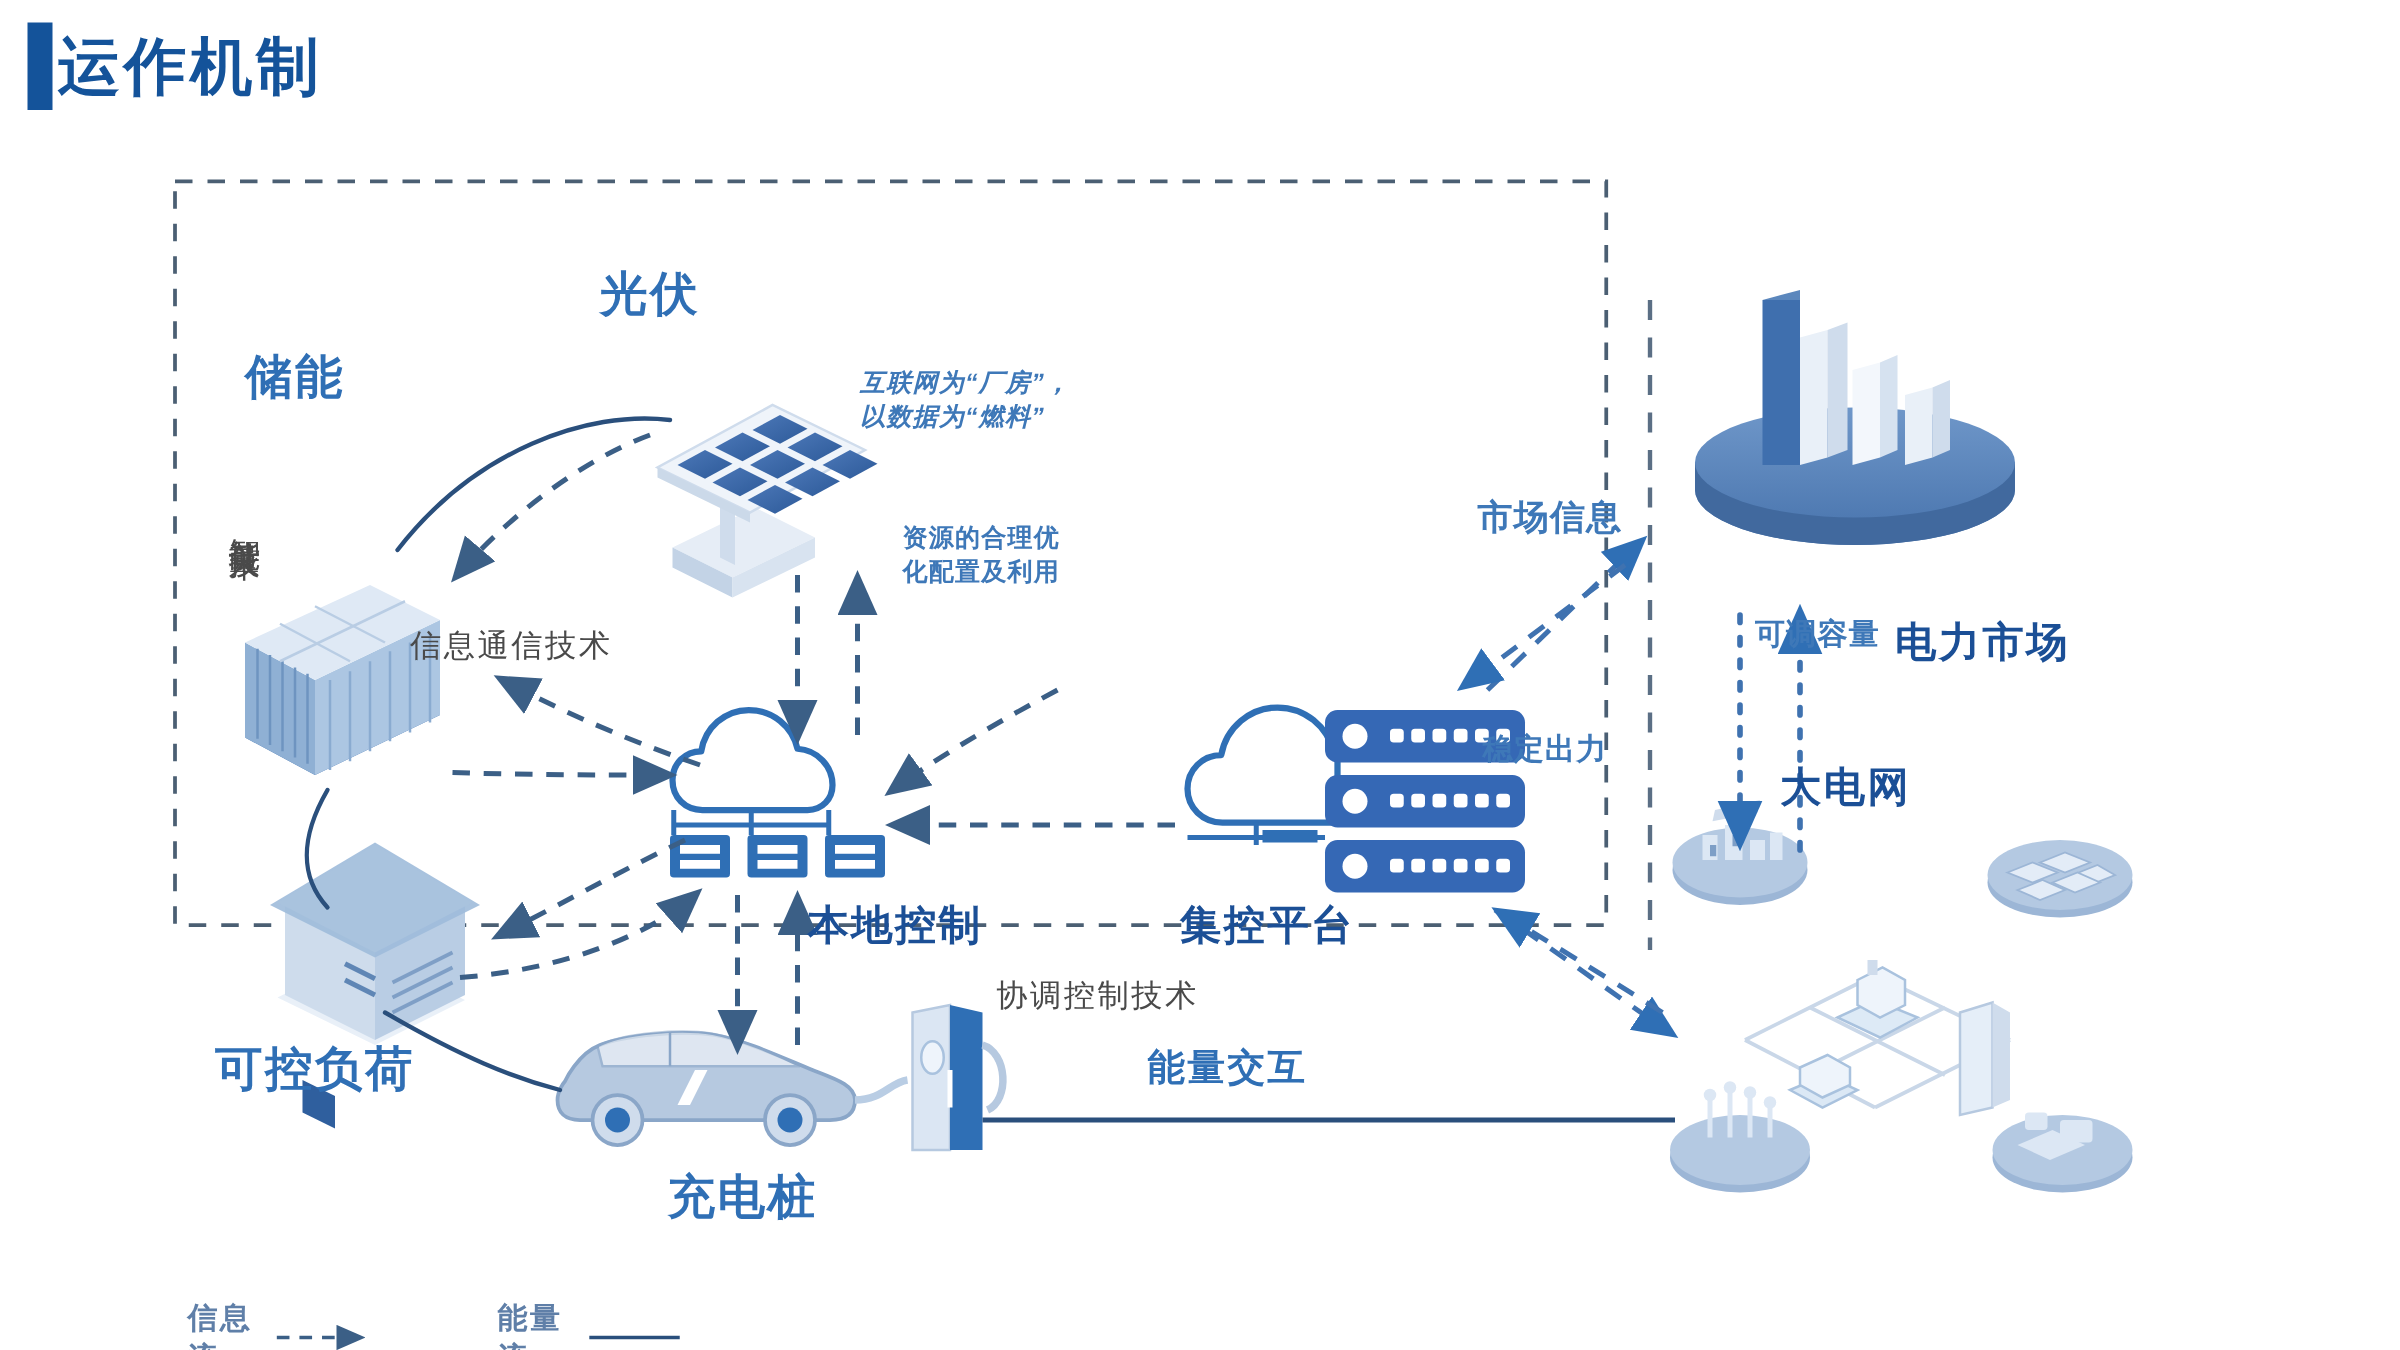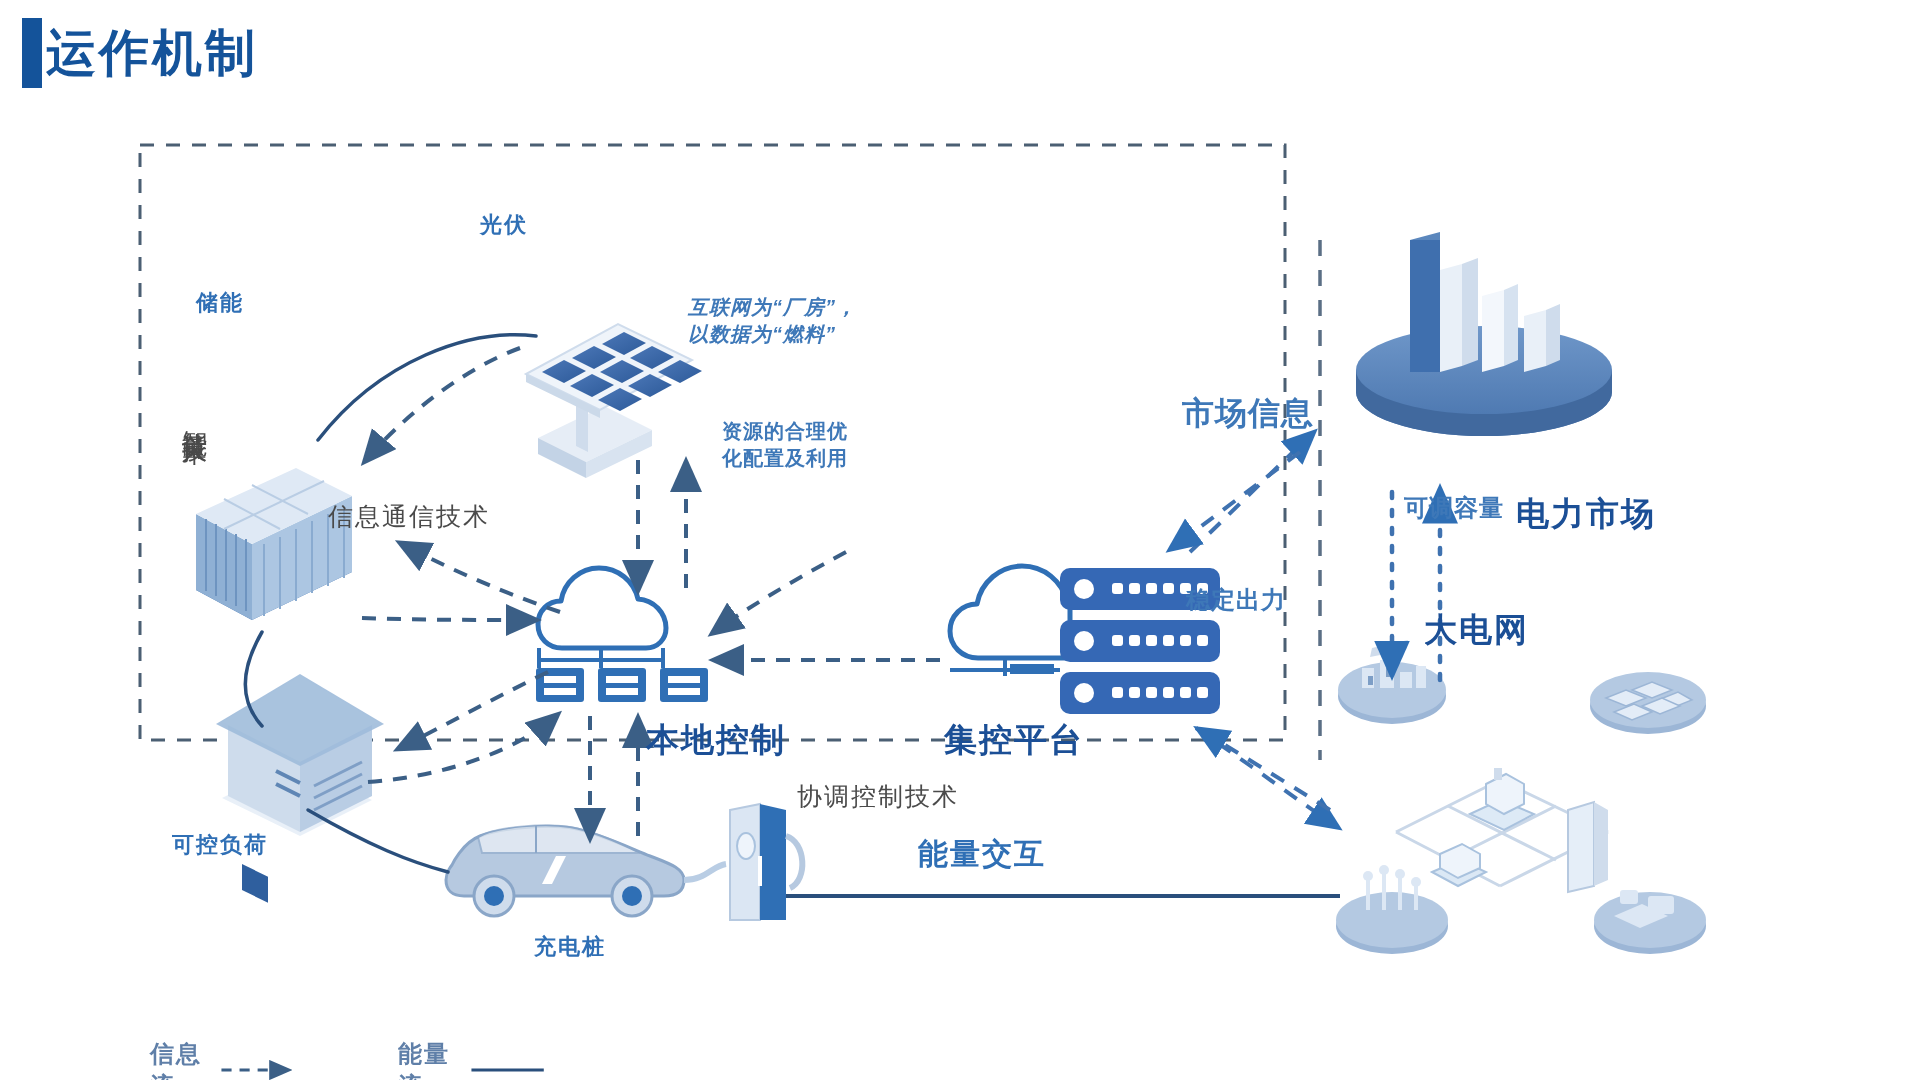--- a/index.html
+++ b/index.html
@@ -26,21 +26,21 @@
   
   .canvas { position:absolute; left:0; top:120px; width:1920px; height:960px; }
   .svgfull { position:absolute; left:0; top:0; width:1920px; height:960px; }
 
   
   .lbl { position:absolute; white-space:nowrap; }
   .lbl-main {           
     font-size:33px; font-weight:bold; color:#1b4f96; letter-spacing:2px;
   }
   .lbl-main-lt {        
-    font-size:22px; font-weight:bold; color:#2f6fb5; letter-spacing:2px;
+    font-size:38px; font-weight:bold; color:#2f6fb5; letter-spacing:2px;
   }
   .lbl-note {           
     font-size:20px; font-weight:bold; color:#3e78b8; letter-spacing:1px;
     line-height:27px;
   }
   .lbl-gray {           
     font-size:25px; color:#4a4a4a; letter-spacing:2px;
   }
   .lbl-gray-v {         
     font-size:25px; color:#4a4a4a; letter-spacing:2px;
@@ -416,21 +416,21 @@
         <path d="M1330 690 C1282 660 1240 634 1200 610" marker-end="url(#arrDash)"></path>
       </g>
 
       <g fill="none" stroke="#3f72b0" stroke-width="4.5" stroke-dasharray="6 12" stroke-linecap="round">
         <path d="M1440 560 L1440 372" marker-end="url(#arrDash)"></path>
         <path d="M1392 372 L1392 552" marker-end="url(#arrDash)"></path>
       </g>
 
     </svg>
 
-    <div class="lbl lbl-main-lt" style="left:196px; top:168px;">储能</div>
+    <div class="lbl lbl-main-lt" style="left:196px; top:156px;">储能</div>
 
     <div class="lbl lbl-main-lt" style="left:480px; top:90px;">光伏</div>
 
     <div class="lbl lbl-gray-v" style="left:180px; top:290px;">智能计量技术</div>
 
     <div class="lbl lbl-gray" style="left:328px; top:380px;">信息通信技术</div>
 
     <div class="lbl lbl-note" style="left:688px; top:174px;font-style:italic;">
       <div>互联网为“厂房”，</div>
       <div>以数据为“燃料”</div>
@@ -440,21 +440,21 @@
       <div>资源的合理优</div>
       <div>化配置及利用</div>
     </div>
 
     <div class="lbl lbl-main" style="left:646px; top:598px;">本地控制</div>
 
     <div class="lbl lbl-gray" style="left:766px; top:660px;margin-left:31px;">协调控制技术</div>
 
     <div class="lbl lbl-main" style="left:944px; top:598px;">集控平台</div>
 
-    <div class="lbl lbl-note" style="left:1182px; top:280px; font-size:32px;">市场信息</div>
+    <div class="lbl lbl-note" style="left:1182px; top:280px; font-size:28px;">市场信息</div>
 
     <div class="lbl lbl-note" style="left:1186px; top:466px; font-size:24px;">稳定出力</div>
 
     <div class="lbl lbl-note" style="left:1404px; top:374px; font-size:24px;">可调容量</div>
 
     <div class="lbl lbl-main" style="left:1516px; top:372px;">电力市场</div>
 
     <div class="lbl lbl-main" style="left:1424px; top:488px;">大电网</div>
 
     <div class="lbl lbl-main-lt" style="left:172px; top:710px;">可控负荷</div>

